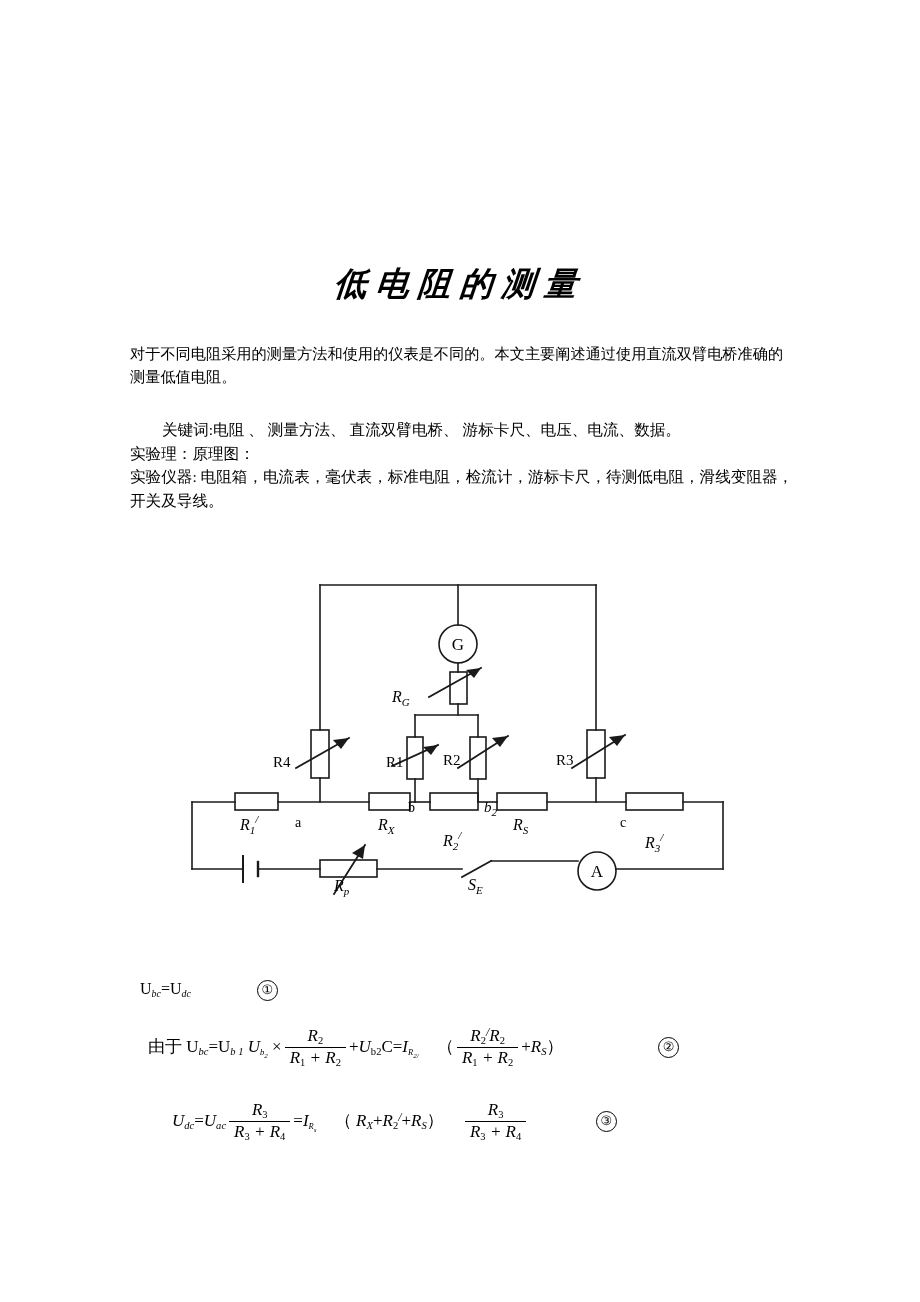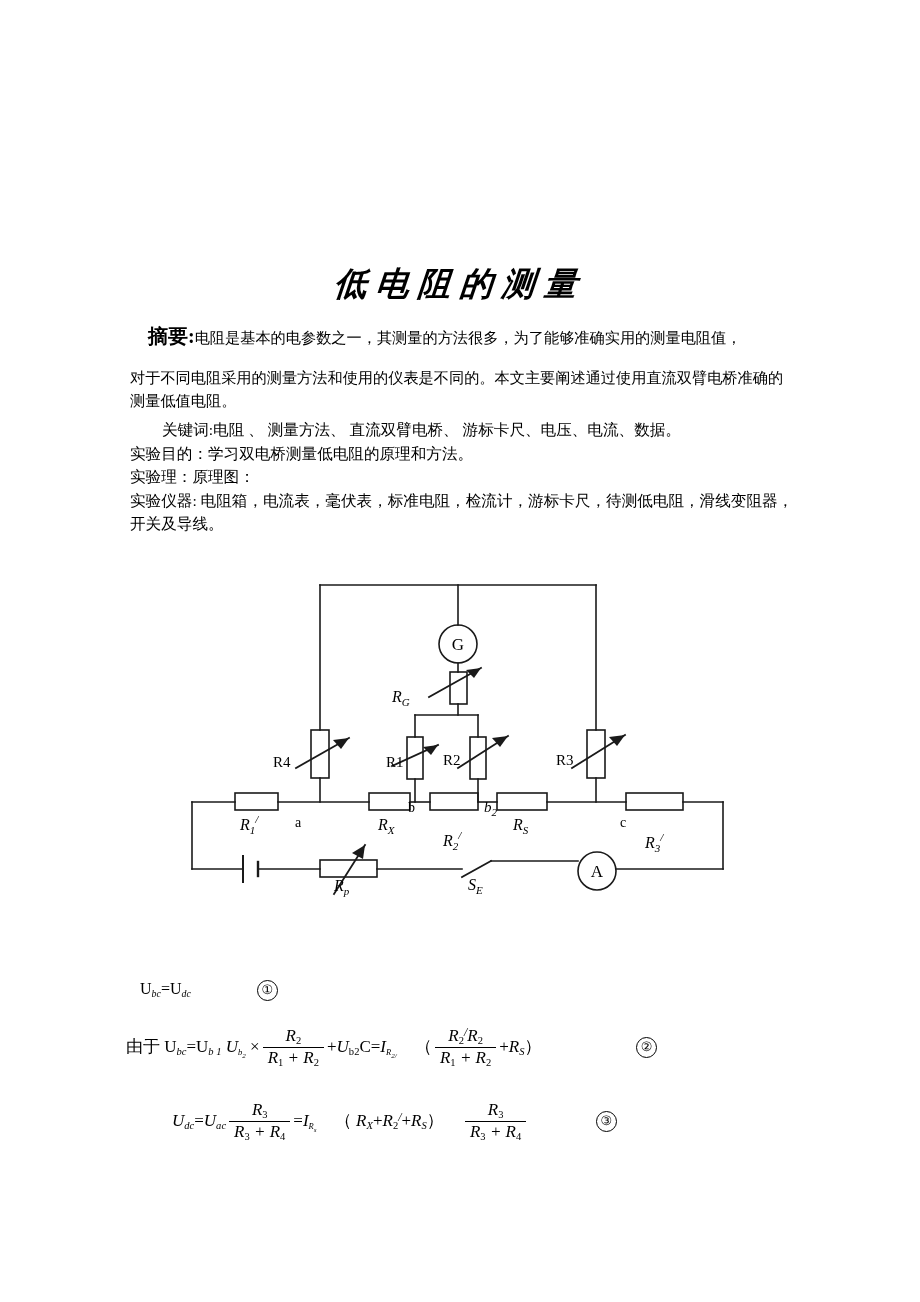--- a/index.html
+++ b/index.html
@@ -80,21 +80,21 @@
     pointer-events: none;
   }
   .circuit svg { display: block; }
 
   
   .eq {
     position: absolute;
     font-family: "Liberation Serif", "DejaVu Serif", serif;
   }
   .eq1 { left: 140px; top: 980px; font-size: 16px; }
-  .eq2 { left: 126px; top: 1026px; font-size: 17px; }
+  .eq2 { left: 148px; top: 1026px; font-size: 17px; }
   .eq3 { left: 156px; top: 1100px; font-size: 17px; margin-left: 16px; }
 
   .mi { font-style: italic; }
   .up { font-style: normal; }
   sub.s  { font-size: 0.62em; font-style: italic; vertical-align: -0.32em; }
   sub.sn { font-size: 0.62em; font-style: normal; vertical-align: -0.32em; }
   sub.ss { font-size: 0.5em;  font-style: italic; vertical-align: -0.38em; }
   sup.pr { font-size: 0.7em; font-style: italic; vertical-align: 0.42em; }
 
   .frac {
@@ -123,29 +123,25 @@
   .gap-xl { display: inline-block; width: 86px; }
 </style>
 </head>
 <body>
 
 <div class="page">
 
   <div class="doc-title">低电阻的测量</div>
 
   <div class="abstract-block">
-    <div class="abstract-line1">
-      <span class="abs-label">摘要:</span><span>电阻是基本的电参数之一，其测量的方法很多，为了能够准确实用的测量电阻值，</span>
-    </div>
     <div class="abstract-rest">对于不同电阻采用的测量方法和使用的仪表是不同的。本文主要阐述通过使用直流双臂电桥准确的测量低值电阻。</div>
   </div>
 
   <div class="meta-block">
     <div class="kw-line">关键词:电阻 、 测量方法、  直流双臂电桥、 游标卡尺、电压、电流、数据。</div>
-    <div class="meta-line">实验目的：学习双电桥测量低电阻的原理和方法。</div>
     <div class="meta-line">实验理：原理图：</div>
     <div class="meta-line">实验仪器: 电阻箱，电流表，毫伏表，标准电阻，检流计，游标卡尺，待测低电阻，滑线变阻器，开关及导线。</div>
   </div>
 
   <div class="circuit">
     <svg width="920" height="1302" viewBox="0 0 920 1302" xmlns="http://www.w3.org/2000/svg">
       <g stroke="#1a1a1a" stroke-width="1.6" fill="none" stroke-linecap="square">
 
         <path d="M320 585 H596"></path>
 

